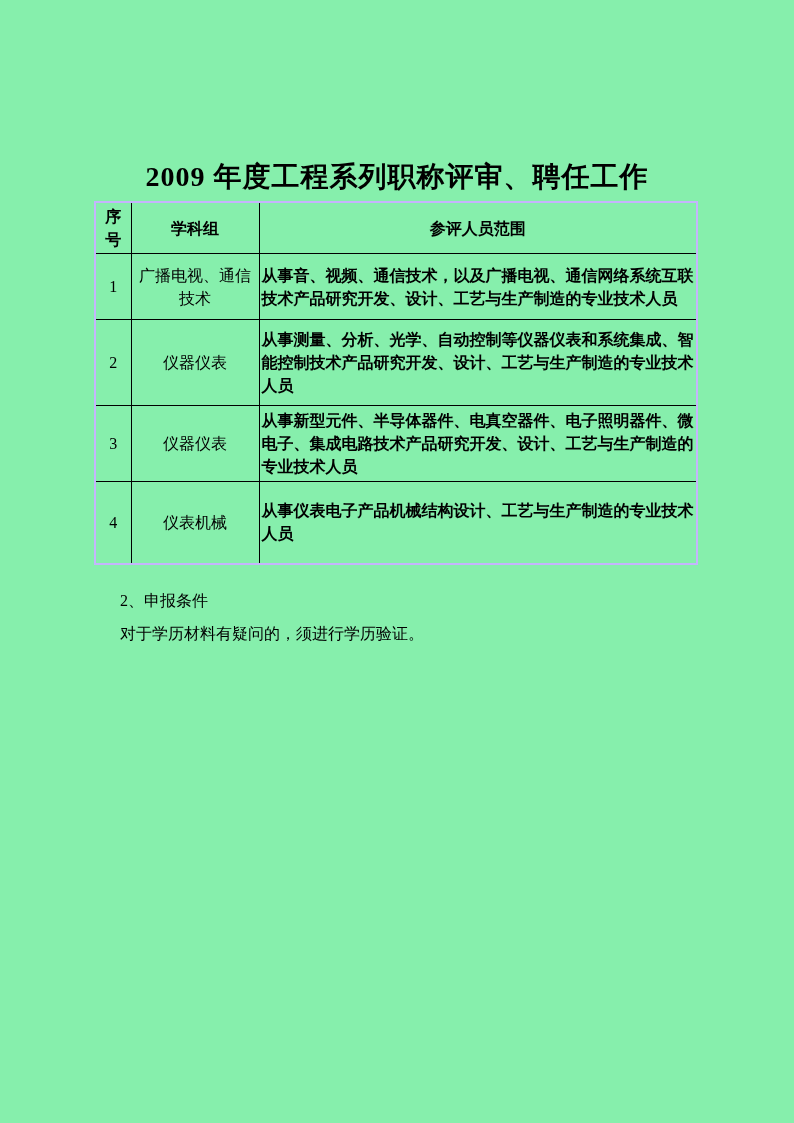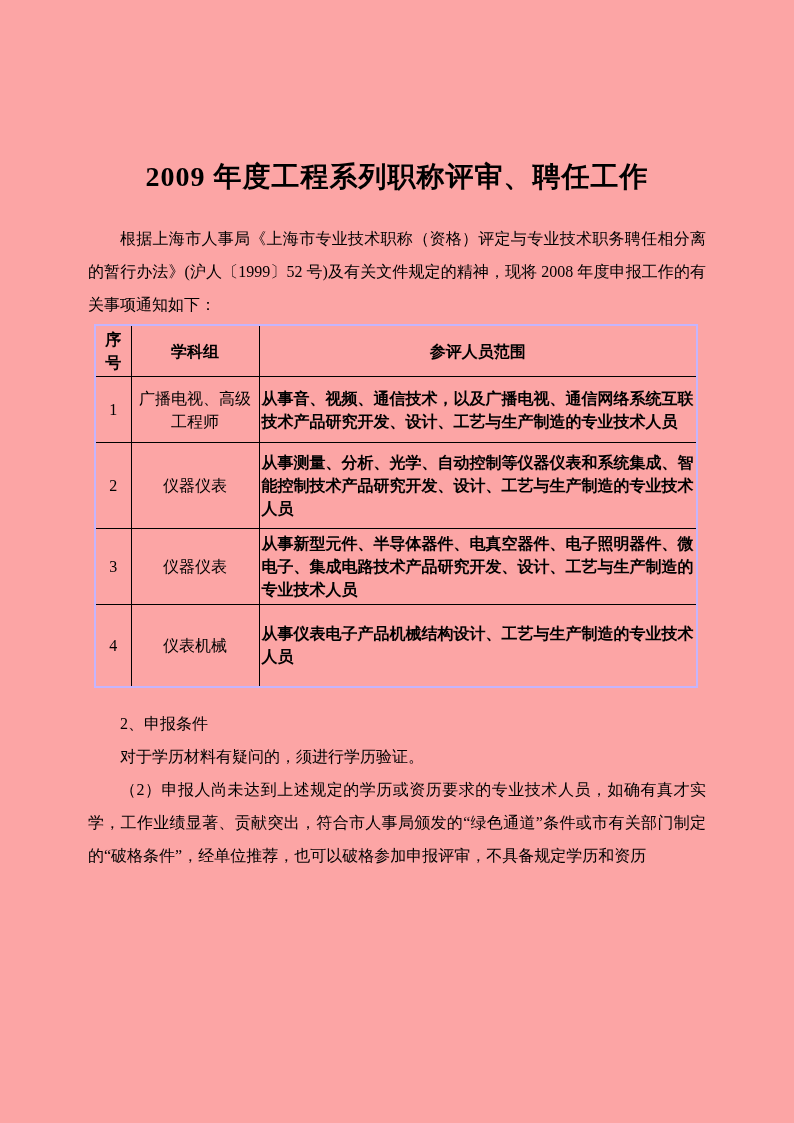--- a/index.html
+++ b/index.html
@@ -1,21 +1,21 @@
 <!DOCTYPE html>
 <html><head>
 <meta charset="utf-8">
 <style>
   * { margin: 0; padding: 0; box-sizing: border-box; }
   html, body { background: #808080; }
   body { width: 794px; margin: 0 auto; }
   .page {
     width: 794px;
     height: 1123px;
-    background: #fca5a5;
+    background: #86efac;
     color: #000000;
     font-family: "Liberation Serif", "DejaVu Serif", serif;
     overflow: hidden;
   }
   .content { padding: 0 88px; }
   .doc-title {
     margin-top: 156px;
     text-align: center;
     font-size: 28px;
     font-weight: 700;
@@ -59,39 +59,38 @@
   .after-table { margin-top: 19px; }
 </style>
 </head>
 <body>
 
 <div class="page">
   <div class="content">
 
     <h1 class="doc-title">2009 年度工程系列职称评审、聘任工作</h1>
 
-    <p class="para indent intro">根据上海市人事局《上海市专业技术职称（资格）评定与专业技术职务聘任相分离的暂行办法》(沪人〔1999〕52 号)及有关文件规定的精神，现将 2008 年度申报工作的有关事项通知如下：</p>
 
 
 
     <table class="scope-table">
       <colgroup>
         <col class="col-no">
         <col class="col-group">
         <col class="col-scope">
       </colgroup>
       <tbody>
           <tr class="hrow">
         <th>序号</th>
         <th>学科组</th>
         <th>参评人员范围</th>
       </tr>
       <tr class="r1">
         <td class="c-no">1</td>
-        <td class="c-group">广播电视、高级工程师</td>
+        <td class="c-group">广播电视、通信技术</td>
         <td class="c-scope">从事音、视频、通信技术，以及广播电视、通信网络系统互联技术产品研究开发、设计、工艺与生产制造的专业技术人员</td>
       </tr>
       <tr class="r2">
         <td class="c-no">2</td>
         <td class="c-group">仪器仪表</td>
         <td class="c-scope">从事测量、分析、光学、自动控制等仪器仪表和系统集成、智能控制技术产品研究开发、设计、工艺与生产制造的专业技术人员</td>
       </tr>
       <tr class="r3">
         <td class="c-no">3</td>
         <td class="c-group">仪器仪表</td>
@@ -103,16 +102,15 @@
         <td class="c-scope">从事仪表电子产品机械结构设计、工艺与生产制造的专业技术人员</td>
       </tr>
     </tbody>
       </table>
 
     <p class="para indent after-table">2、申报条件</p>
 
 
     <p class="para indent">对于学历材料有疑问的，须进行学历验证。</p>
 
-    <p class="para indent">（2）申报人尚未达到上述规定的学历或资历要求的专业技术人员，如确有真才实学，工作业绩显著、贡献突出，符合市人事局颁发的“绿色通道”条件或市有关部门制定的“破格条件”，经单位推荐，也可以破格参加申报评审，不具备规定学历和资历</p>
 
   </div>
 </div>
 
 </body></html>

